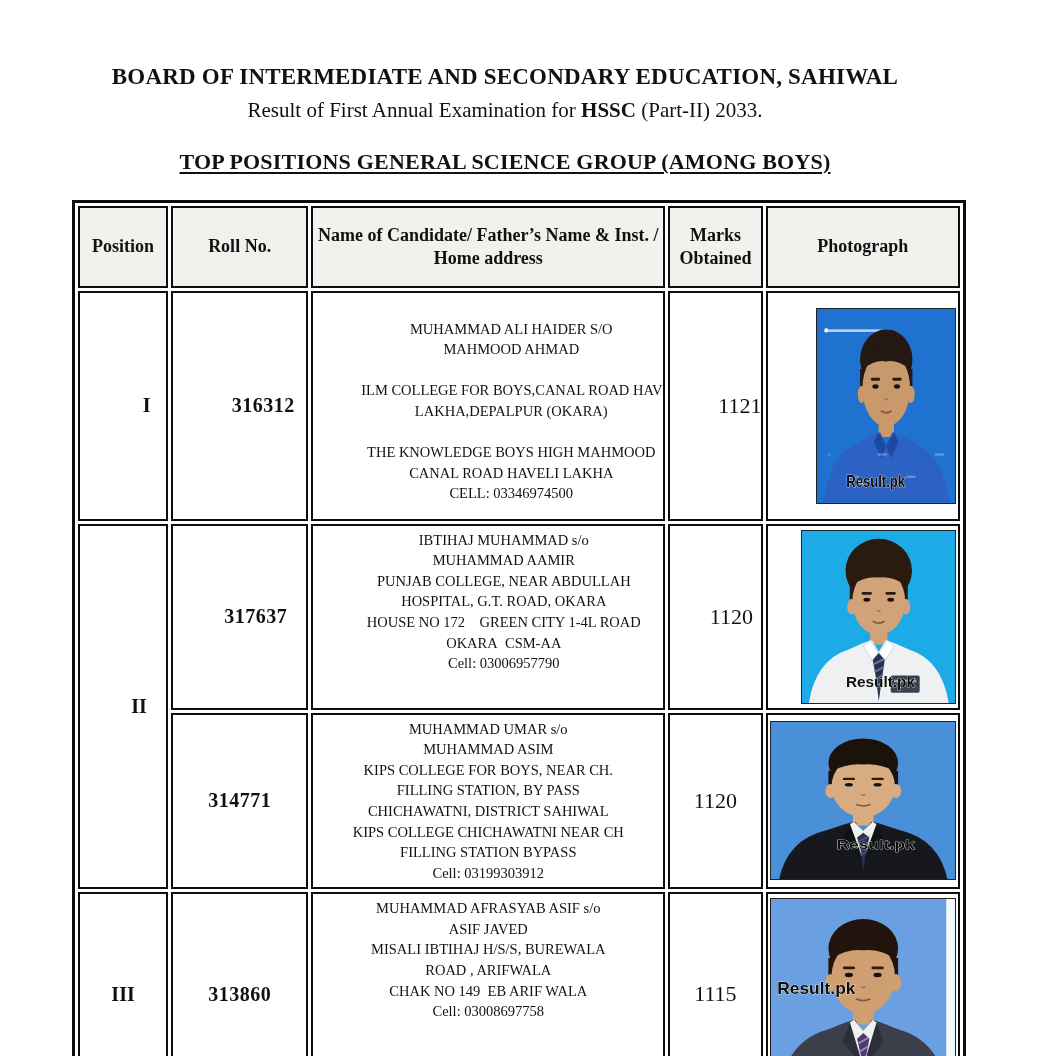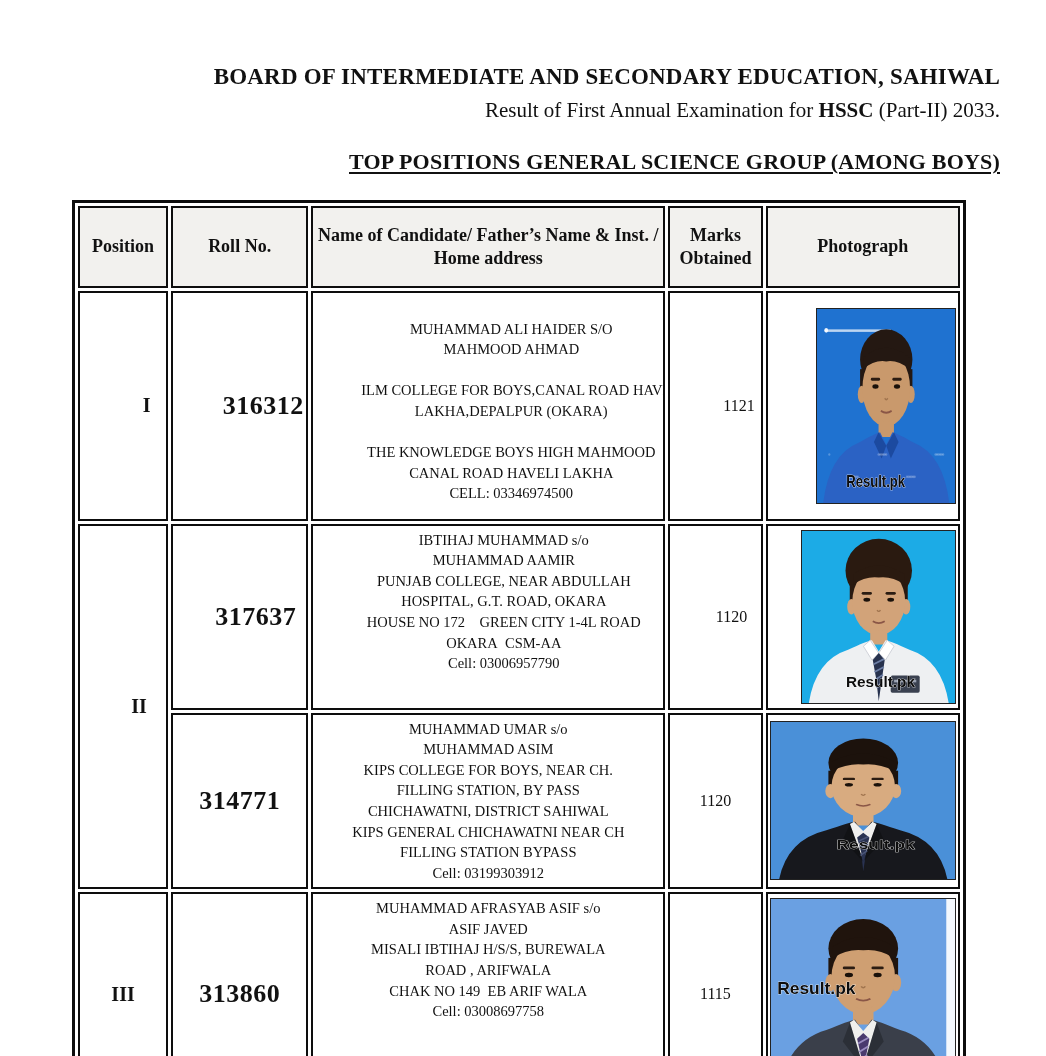--- a/index.html
+++ b/index.html
@@ -2,42 +2,42 @@
 <html><head>
 <meta charset="utf-8">
 <style>
   html,body{margin:0;padding:0;}
   body{
     width:1046px;height:1056px;background:#ffffff;
     font-family:"Liberation Serif","DejaVu Serif",serif;
     color:#111;overflow:hidden;
   }
   .sheet{position:relative;width:1046px;height:1056px;background:#fff;}
-  .titles{width:990px;margin:60px auto 0 10px;text-align:right;line-height:1.45;}
+  .titles{width:990px;margin:60px auto 0 10px;text-align:center;line-height:1.45;}
   .title1{font-size:23px;font-weight:bold;letter-spacing:.2px;}
   .title2{font-size:21px;margin-top:2px;}
   .title2 .bold{font-weight:bold;}
   .title3{font-size:22px;font-weight:bold;text-decoration:underline;text-decoration-thickness:2px;text-underline-offset:3px;margin-top:20px;letter-spacing:.2px;}
   table.results{
     table-layout:fixed;width:894px;margin:22px 0 0 72px;
     border-collapse:separate;border-spacing:3px;
     border:3px solid #0d0d0d;background:#fff;
   }
   th,td{border:2px solid #0d0d0d;background:#fff;overflow:hidden;}
   th{
     background:#f2f1ee;font-size:18px;font-weight:bold;height:74px;
     text-align:center;vertical-align:middle;padding:2px 4px;line-height:1.25;
   }
   td{vertical-align:middle;text-align:center;}
   .pos-cell{font-size:20px;font-weight:600;}
-  .roll-cell{font-size:26px;font-weight:bold;letter-spacing:.5px;}
+  .roll-cell{font-size:20px;font-weight:bold;letter-spacing:.5px;}
   .name-cell{vertical-align:top;padding:4px 2px;font-size:14.5px;line-height:1.42;}
   .name-cell.pad-top{padding-top:26px;}
   .name-line{white-space:nowrap;}
-  .marks-cell{font-size:16px;}
+  .marks-cell{font-size:22px;}
   .photo-cell{padding:2px;}
   .photo-cell svg{display:block;width:100%;height:100%;border:1px solid #222;box-sizing:border-box;}
   tr.r0 td{height:196px;padding-left:48px;}
   tr.r1 td{height:174px;padding-left:33px;}
   tr.r2 td{height:159px;margin-top:24px;}
   tr.r3 td{height:192px;}
   tr.r1 td.pos-cell{height:auto;}
 </style>
 </head>
 <body>
@@ -176,21 +176,21 @@
           </td>
         </tr>
         <tr class="r2">
           <td class="roll-cell">314771</td>
           <td class="name-cell">
             <div class="name-line">MUHAMMAD UMAR s/o</div>
             <div class="name-line">MUHAMMAD ASIM</div>
             <div class="name-line">KIPS COLLEGE FOR BOYS, NEAR CH.</div>
             <div class="name-line">FILLING STATION, BY PASS</div>
             <div class="name-line">CHICHAWATNI, DISTRICT SAHIWAL</div>
-            <div class="name-line">KIPS GENERAL CHICHAWATNI NEAR CH</div>
+            <div class="name-line">KIPS COLLEGE CHICHAWATNI NEAR CH</div>
             <div class="name-line">FILLING STATION BYPASS</div>
             <div class="name-line">Cell: 03199303912</div>
           </td>
           <td class="marks-cell">1120</td>
           <td class="photo-cell">
             <svg viewBox="0 0 180 200" preserveAspectRatio="none" xmlns="http://www.w3.org/2000/svg">
               <rect width="180" height="200" fill="#4a90d8"></rect>
               <ellipse cx="90" cy="52" rx="34" ry="31" fill="#1c120c"></ellipse>
               <rect x="56" y="62" width="9" height="32" fill="#1c120c"></rect>
               <rect x="115" y="62" width="9" height="32" fill="#1c120c"></rect>

